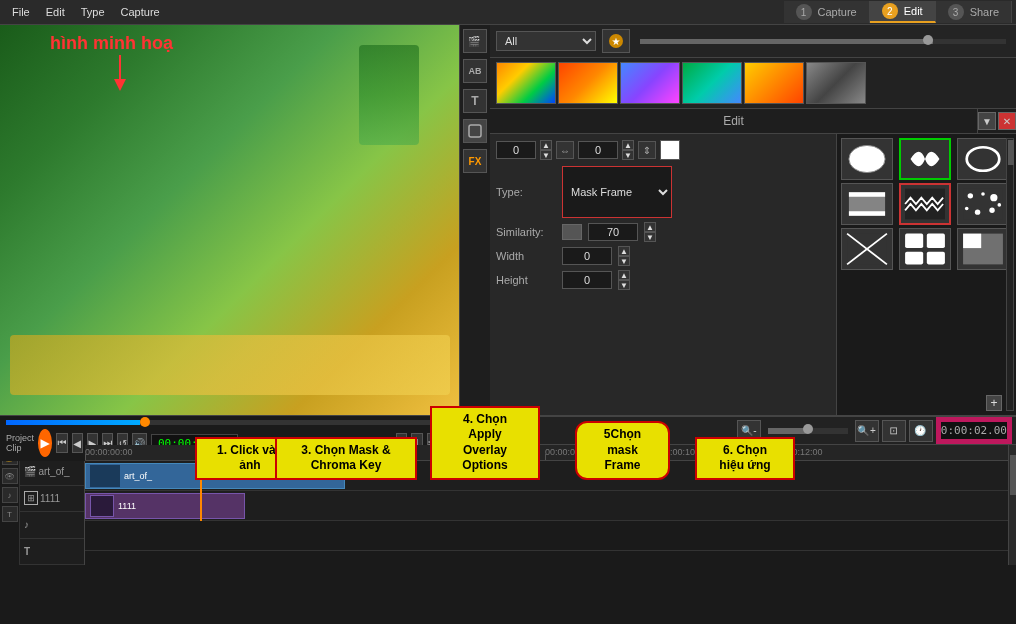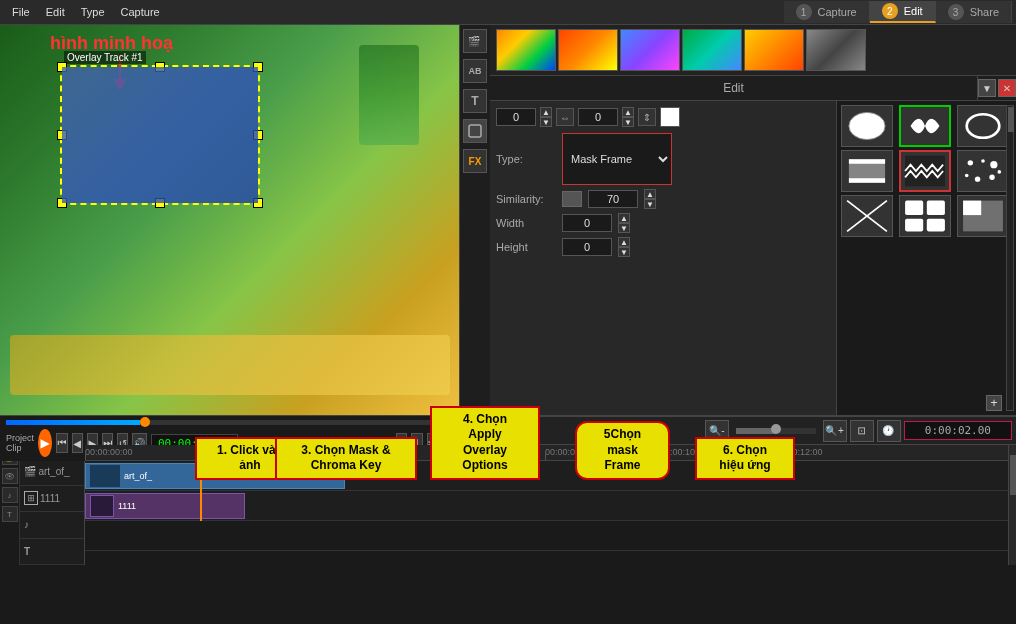--- a/index.html
+++ b/index.html
@@ -610,32 +610,20 @@
       <svg style="position:absolute;top:0;left:0;width:100%;height:100%;pointer-events:none;">
 
         <line x1="120" y1="30" x2="120" y2="60" stroke="#ff3333" stroke-width="2" marker-end="url(#arr)"></line>
         <defs>
           <marker id="arr" markerWidth="6" markerHeight="6" refX="3" refY="3" orient="auto">
             <path d="M0,0 L0,6 L6,3 z" fill="#ff3333"></path>
           </marker>
         </defs>
       </svg>
 
-      <div class="overlay-box">
-        <span class="overlay-label">Overlay Track #1</span>
-        <div class="handle h-tl"></div>
-        <div class="handle h-tr"></div>
-        <div class="handle h-bl"></div>
-        <div class="handle h-br"></div>
-        <div class="handle h-tm"></div>
-        <div class="handle h-bm"></div>
-        <div class="handle h-lm"></div>
-        <div class="handle h-rm"></div>
-        <div class="overlay-inner"></div>
-      </div>
 
       <div style="position:absolute;top:20px;right:40px;width:60px;height:100px;background:linear-gradient(180deg,#1a6b1a,#2a8b2a,#4aaa4a);border-radius:4px;opacity:0.6;"></div>
       <div style="position:absolute;bottom:20px;left:10px;width:440px;height:60px;background:linear-gradient(135deg,#c8a820,#e8c040,#f0d050);opacity:0.7;border-radius:4px;"></div>
     </div>
 
     <div style="background:#1a1a1a;padding:4px 6px;border-top:1px solid #444;position:relative;">
 
       <div style="height:5px;background:#333;margin-bottom:4px;position:relative;">
         <div style="height:100%;width:30%;background:linear-gradient(to right,#0066ff,#00aaff);"></div>
         <div style="position:absolute;top:-3px;left:30%;width:10px;height:10px;background:#ff8800;border-radius:50%;cursor:pointer;"></div>
@@ -673,20 +661,37 @@
         <div class="sidebar-icon" title="Mask" style="background:#444;">
           <svg width="16" height="16" viewBox="0 0 16 16">
               <rect x="2" y="2" width="12" height="12" rx="2" fill="none" stroke="#aaa" stroke-width="1.5"></rect>
             </svg>
         </div>
         <div class="sidebar-icon" title="FX" style="font-size:10px;font-weight:bold;color:#f90;">FX</div>
       </div>
 
       <div class="effects-panel">
 
+        <div class="filter-bar">
+          <select class="filter-select">
+            <option>All</option>
+            <option>Video</option>
+            <option>Audio</option>
+          </select>
+          <div style="width:28px;height:24px;background:#333;border:1px solid #555;display:flex;align-items:center;justify-content:center;cursor:pointer;">
+            <svg width="18" height="18" viewBox="0 0 18 18">
+                <circle cx="9" cy="9" r="7" fill="#cc8800"></circle>
+                <text x="9" y="13" text-anchor="middle" fill="#fff" font-size="10">★</text>
+              </svg>
+          </div>
+          <div style="flex:1;height:5px;background:#333;margin:0 4px;position:relative;">
+            <div style="height:100%;width:80%;background:#666;"></div>
+            <div style="position:absolute;top:-4px;right:20%;width:10px;height:10px;background:#999;border-radius:50%;"></div>
+          </div>
+        </div>
 
         <div class="thumbnails-row">
           <div class="thumb">
               <div class="thumb-inner thumb-1"></div>
             </div>
           <div class="thumb">
               <div class="thumb-inner thumb-2"></div>
             </div>
           <div class="thumb">
               <div class="thumb-inner thumb-3"></div>
@@ -869,21 +874,21 @@
     <div style="flex:1;"></div>
 
     <div class="tl-btn">🔍-</div>
     <div style="width:80px;height:6px;background:#333;margin:0 4px;position:relative;align-self:center;">
       <div style="height:100%;width:50%;background:#666;"></div>
       <div style="position:absolute;top:-4px;left:50%;width:10px;height:10px;background:#999;border-radius:50%;transform:translateX(-50%);"></div>
     </div>
     <div class="tl-btn">🔍+</div>
     <div class="tl-btn">⊡</div>
     <div class="tl-btn">🕐</div>
-    <div style="background:#111;border:1px solid #be185d;padding:2px 20px;font-size:11px;color:#aaa;font-family:monospace;">0:00:02.00</div>
+    <div style="background:#111;border:5px solid #be185d;padding:2px 0;font-size:11px;color:#aaa;font-family:monospace;">0:00:02.00</div>
   </div>
 
   <div style="display:flex;flex:1;overflow:hidden;">
 
     <div class="tl-side-icons">
       <div class="tl-side-icon">🔒</div>
       <div class="tl-side-icon">👁</div>
       <div class="tl-side-icon">♪</div>
       <div class="tl-side-icon">T</div>
     </div>

